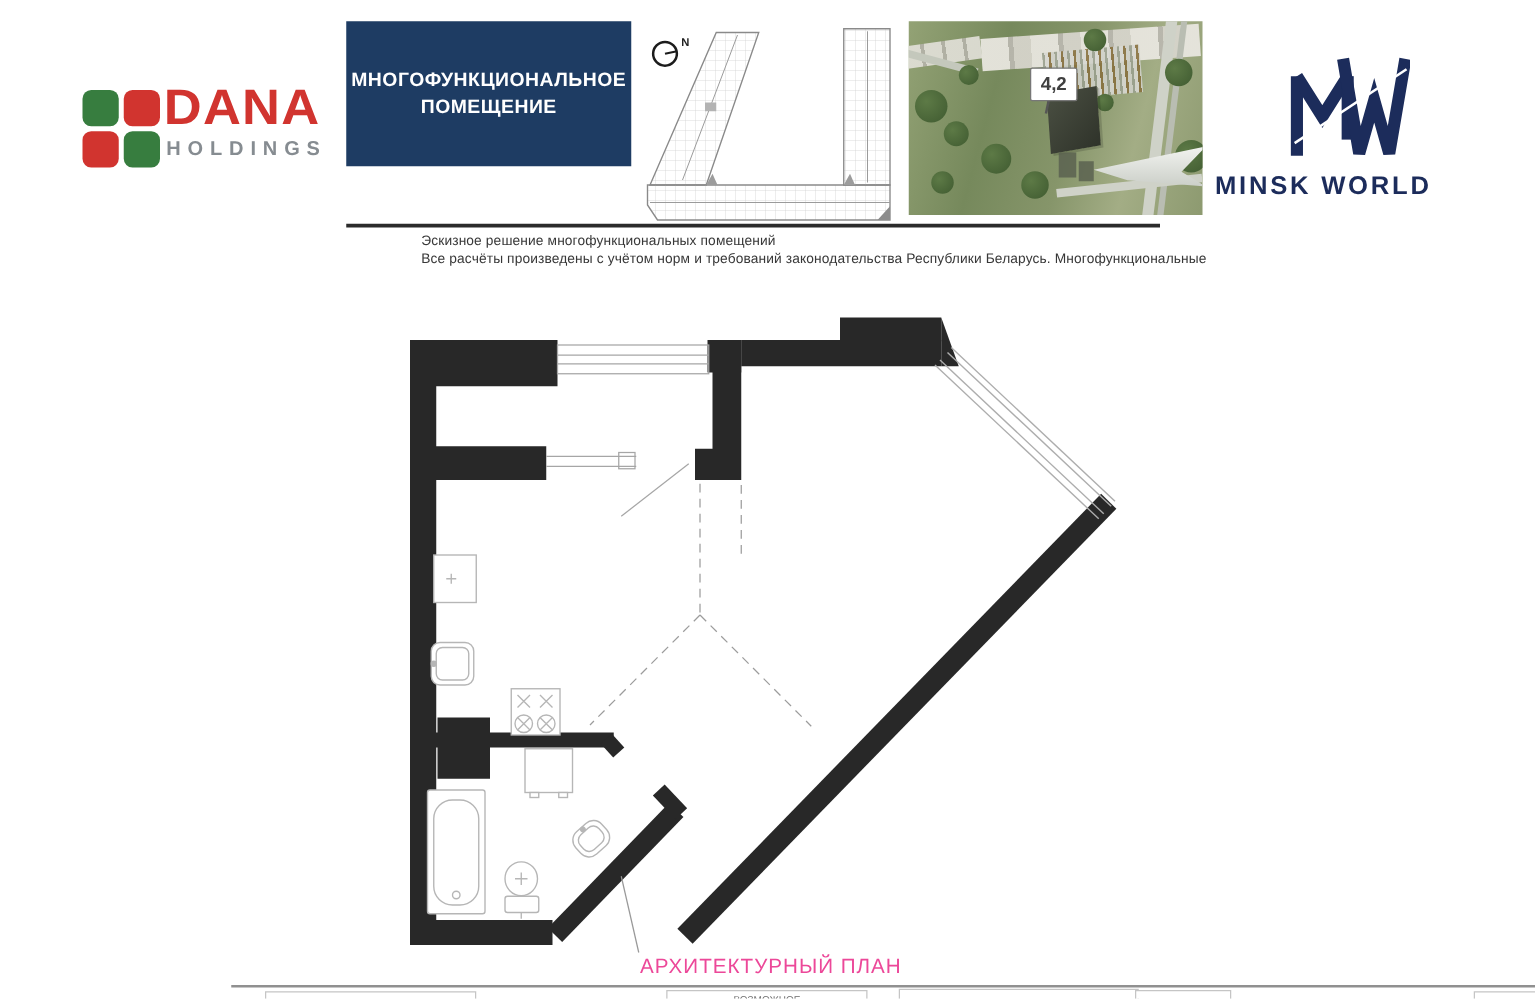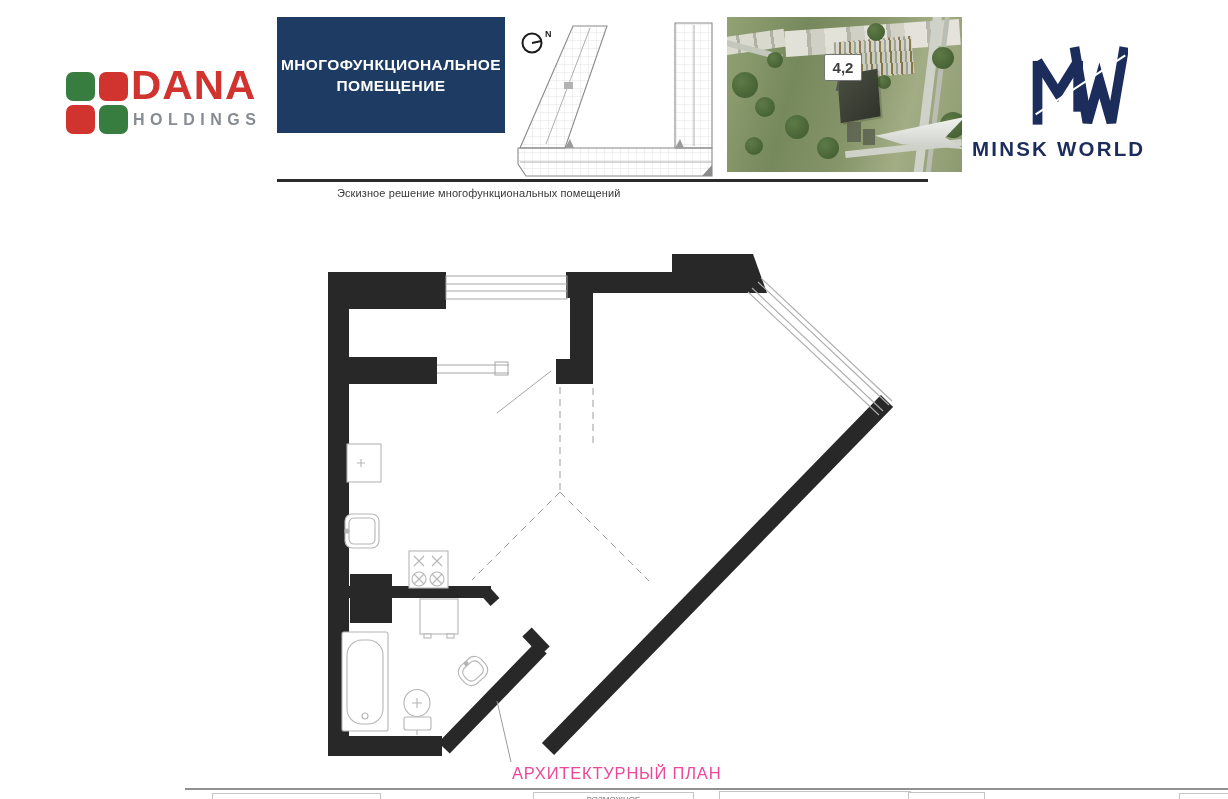--- a/index.html
+++ b/index.html
@@ -152,20 +152,21 @@
       <path d="M6 21 L28 56 L50 21"></path>
       <path d="M50 21 V76"></path>
       <path d="M46 6 L60 88 L73 42 L86 88 L100 6"></path>
     </g>
     <line x1="4" y1="79" x2="101" y2="15" stroke="#ffffff" stroke-width="2.2"></line>
   </svg>
   <div class="abs mw-word">MINSK WORLD</div>
 
   <div class="abs notes">
     <div>Эскизное решение многофункциональных помещений</div>
+    <div>Все расчёты произведены с учётом норм и требований законодательства Республики Беларусь. Многофункциональные</div>
   </div>
 
   <svg class="abs plan-svg" width="600" height="522" viewBox="320 250 600 522">
 
     <g fill="#282828" stroke="none">
       <rect x="328" y="272" width="118" height="37"></rect>
       <rect x="328" y="272" width="21" height="484"></rect>
       <rect x="328" y="736" width="114" height="20"></rect>
       <rect x="340" y="357" width="97" height="27"></rect>
       <rect x="566" y="272" width="27" height="26"></rect>

